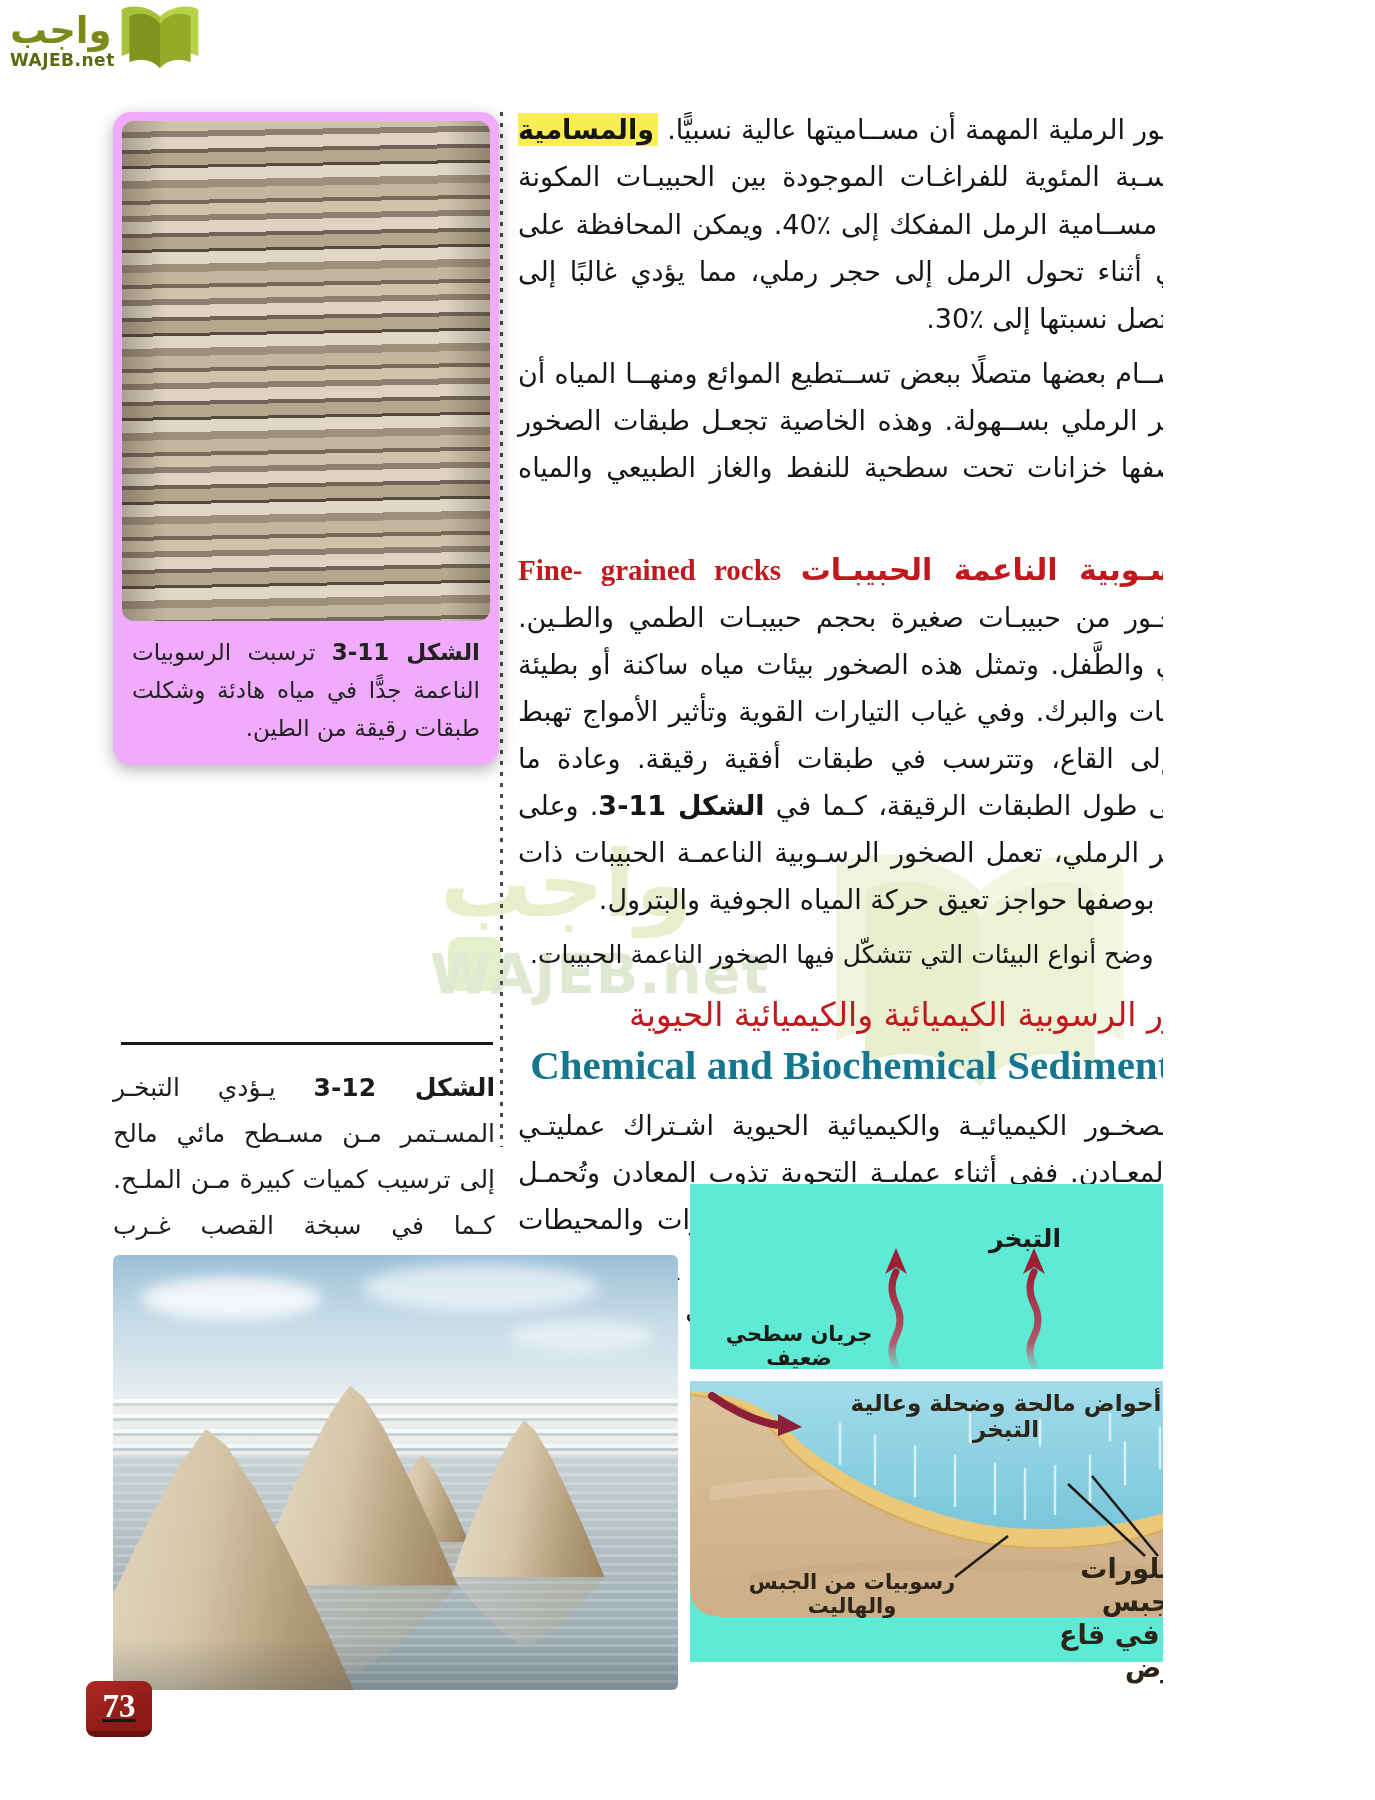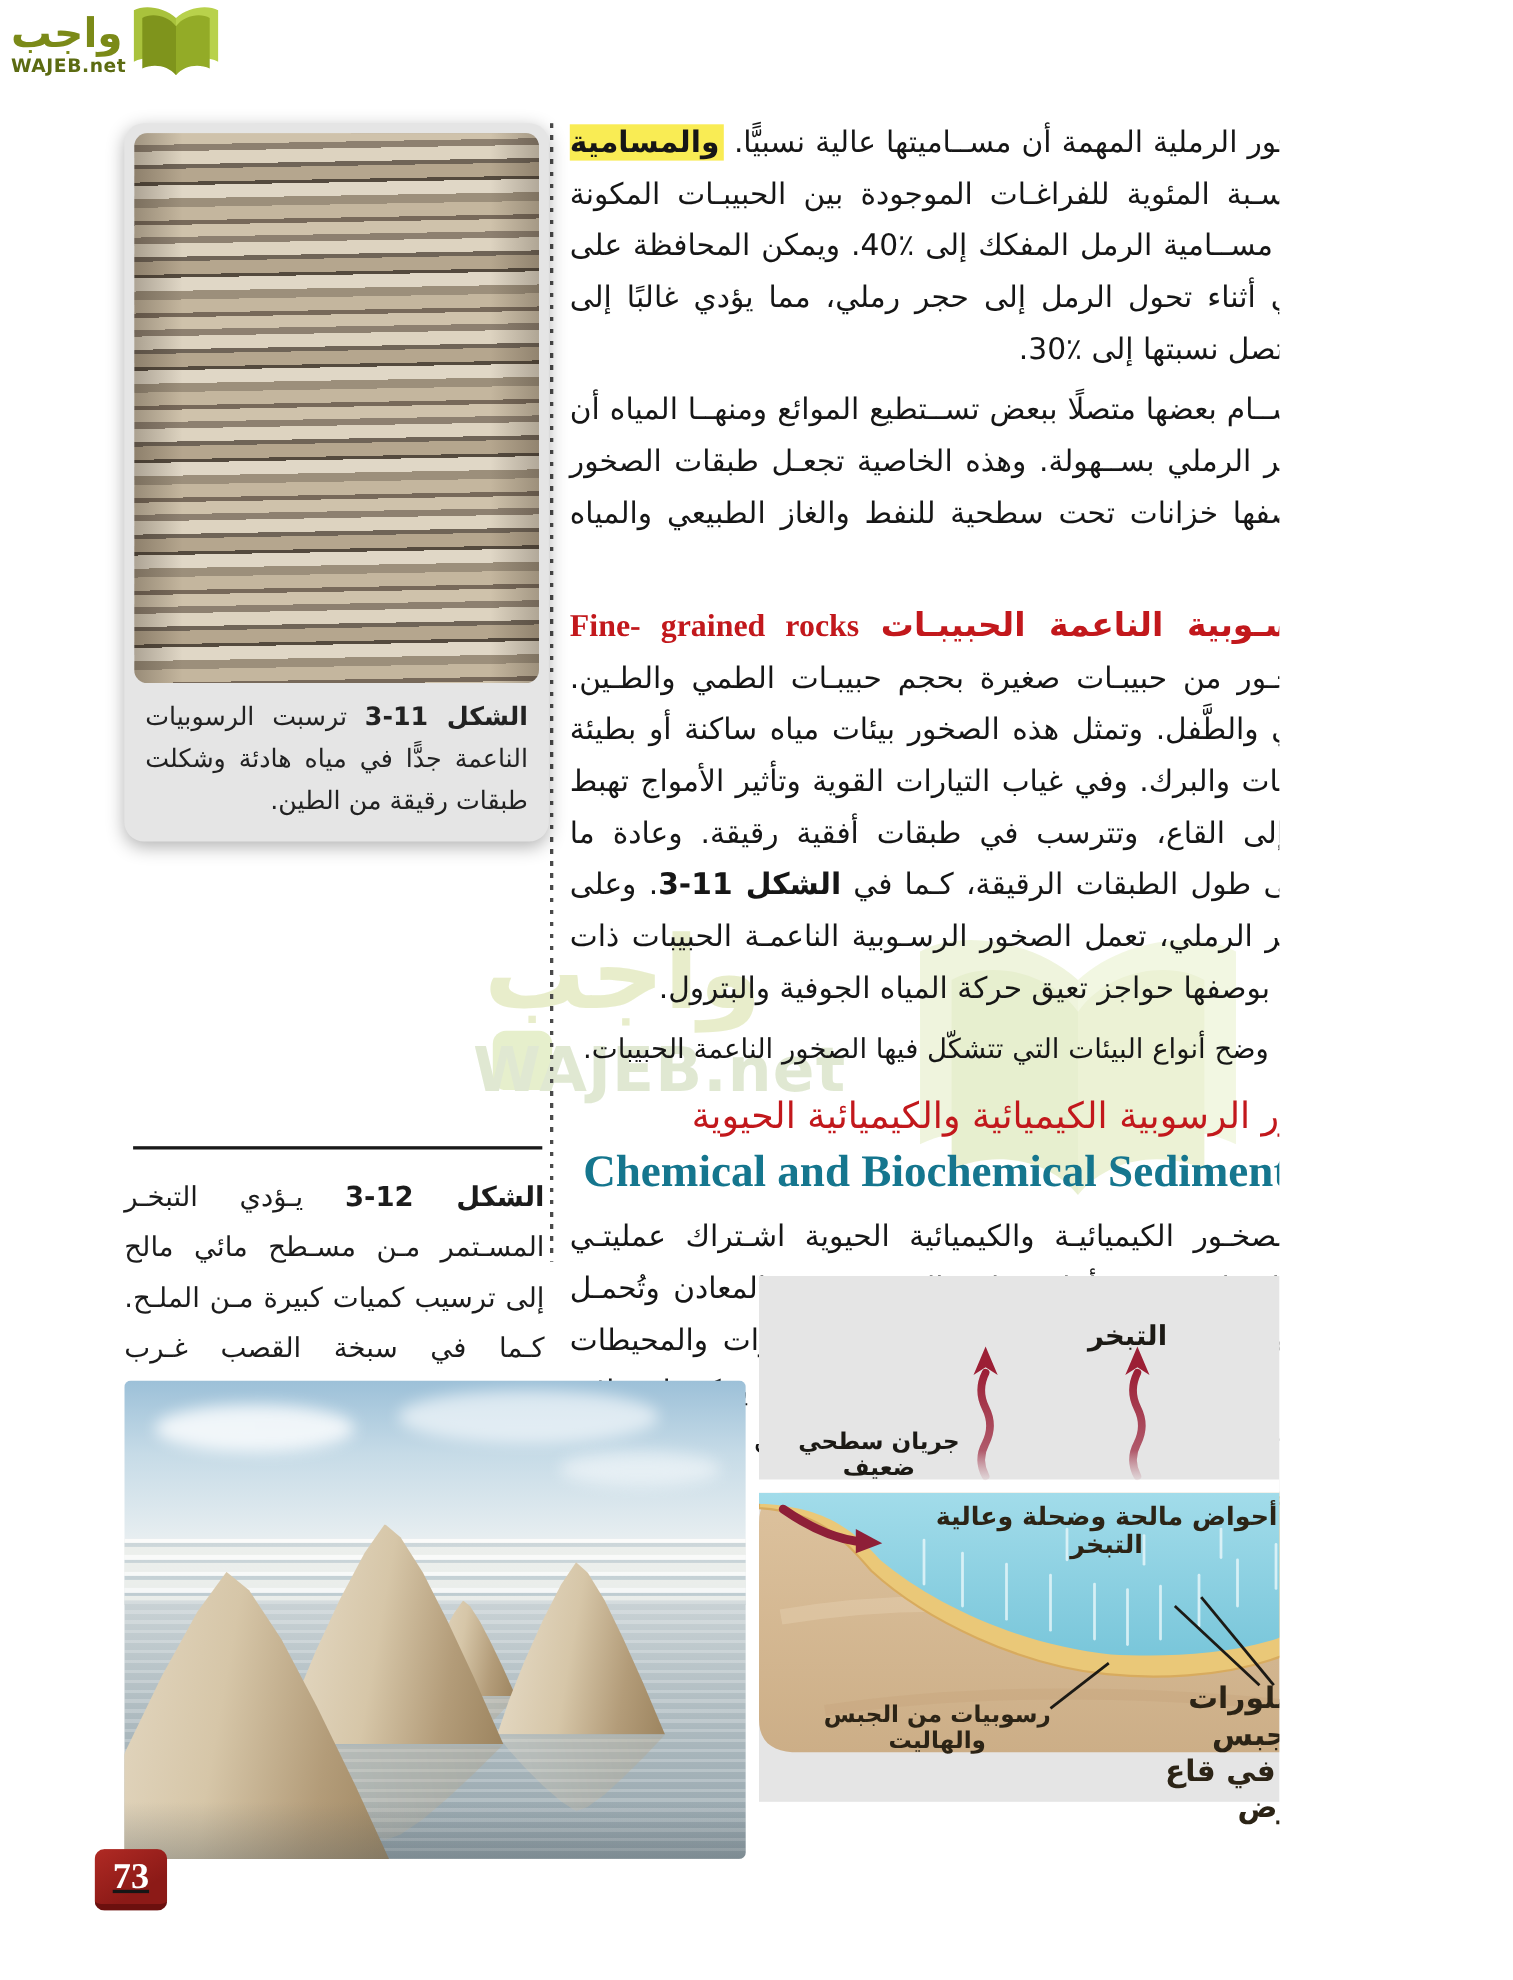--- a/index.html
+++ b/index.html
@@ -18,21 +18,21 @@
   .wm-ar{position:absolute;left:10px;top:-14px;font-size:92px;font-weight:bold;color:#d6e0a2;}
   .wm-sq{position:absolute;left:18px;top:92px;width:54px;height:54px;border-radius:12px;background:#d3e2a4;}
   .wm-net{position:absolute;left:0;top:96px;font-size:56px;font-weight:bold;color:#c7d7ae;letter-spacing:1px;}
   .wm-book{position:absolute;left:360px;top:0;}
 
   
   .sep{position:absolute;left:500px;top:112px;height:1035px;width:3px;
        background-image:repeating-linear-gradient(180deg,#4a4a4a 0 4px,transparent 4px 11px);}
 
   
-  .fig11{position:absolute;left:113px;top:112px;width:386px;background:#e5e5e5;border-radius:18px;
+  .fig11{position:absolute;left:113px;top:112px;width:386px;background:#f0abfc;border-radius:18px;
          box-shadow:0 5px 16px rgba(0,0,0,.30);padding:9px 9px 4px;box-sizing:border-box;}
   .fig11-photo{width:368px;height:500px;border-radius:12px;
     background:
       linear-gradient(90deg, rgba(40,30,20,.28), rgba(0,0,0,0) 12%, rgba(0,0,0,0) 88%, rgba(40,30,20,.25)),
       repeating-linear-gradient(179deg,
         #cfc2ab 0 11px,#8d8070 11px 17px,#ddd3c0 17px 29px,#6f6457 29px 33px,
         #b5a68e 33px 45px,#544a3e 45px 48px,#e0d7c6 48px 60px,#9c8f7b 60px 68px,
         #c4b69e 68px 80px,#77695a 80px 84px),
       repeating-linear-gradient(1deg, rgba(133,110,88,.55) 0 19px, rgba(240,235,220,.5) 19px 26px,
         rgba(70,58,48,.45) 26px 37px, rgba(205,195,175,.5) 37px 53px);
@@ -77,21 +77,21 @@
   .sp-fore{position:absolute;left:0;bottom:0;right:0;height:12%;
            background:linear-gradient(rgba(0,0,0,0),rgba(85,95,100,.35));}
   .mound{position:absolute;
      clip-path:polygon(0 100%,7% 80%,16% 58%,27% 34%,38% 13%,47% 0,54% 6%,64% 22%,75% 44%,87% 70%,100% 100%);
      background:linear-gradient(100deg,#e8decb 0%,#d6c6a8 45%,#b39c79 75%,#9c845f 100%);}
   .refl{position:absolute;transform:scaleY(-1);opacity:.30;filter:blur(2px);
      clip-path:polygon(0 100%,7% 80%,16% 58%,27% 34%,38% 13%,47% 0,54% 6%,64% 22%,75% 44%,87% 70%,100% 100%);
      background:linear-gradient(100deg,#e8decb,#b39c79);}
 
   
-  .diagram{position:absolute;left:690px;top:1160px;width:672px;height:478px;background:#e5e5e5;}
+  .diagram{position:absolute;left:690px;top:1184px;width:672px;height:478px;background:#5eead4;}
   .diagram svg{position:absolute;left:0;top:0;}
   .dlabel{position:absolute;font-weight:bold;color:#1c1a15;direction:rtl;text-align:center;}
   .d-evap{left:255px;top:40px;width:160px;font-size:25px;}
   .d-runoff{left:14px;top:138px;width:190px;font-size:21px;}
   .d-basin{left:148px;top:206px;width:336px;font-size:23px;color:#2c2416;}
   .d-sed{left:36px;top:386px;width:252px;font-size:21px;color:#2c2416;}
   .d-cry{left:366px;top:368px;width:230px;font-size:27px;line-height:33px;color:#2c2416;}
 
   
   .page-badge{position:absolute;left:86px;top:1681px;width:66px;height:50px;border-radius:9px;

